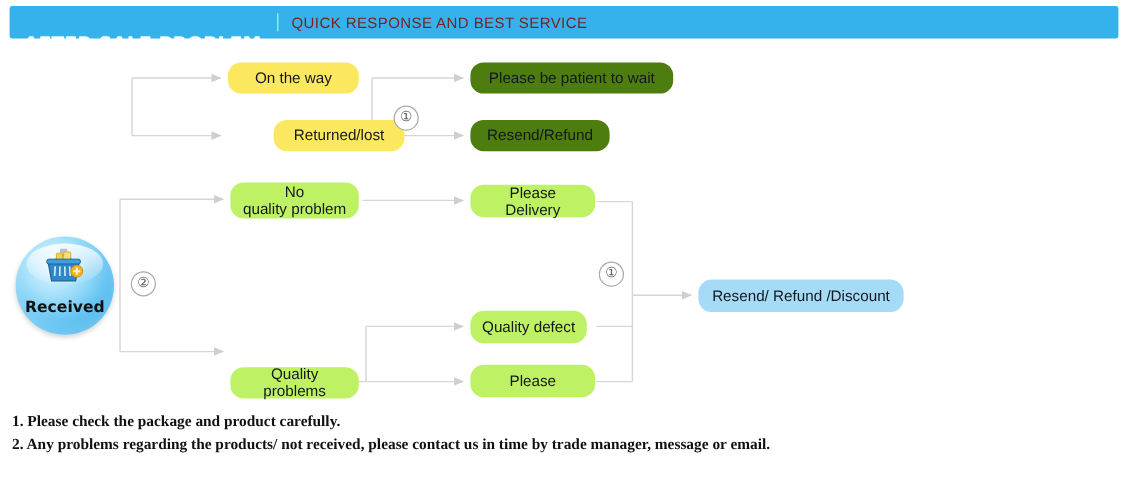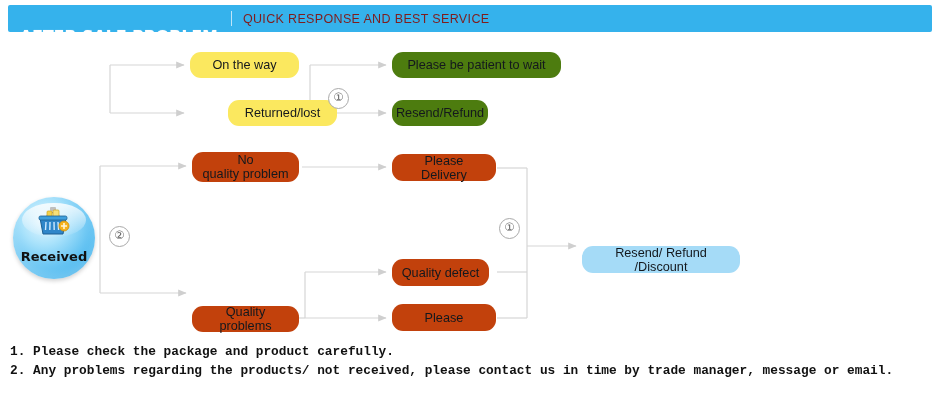--- a/index.html
+++ b/index.html
@@ -41,48 +41,48 @@
       font-family:"DejaVu Sans","Liberation Sans",sans-serif;}
   #label-not-received{padding-bottom:13px;}
 
   
   .fbox{position:absolute;box-sizing:border-box;border-radius:11px;
       display:flex;align-items:center;justify-content:center;text-align:center;
       font-size:12.7px;color:#14181d;line-height:14px;padding:12px 8px;
       font-family:Liberation Sans, sans-serif;}
   .fbox.yellow{background:#fbe85f;}
   .fbox.yellow-soft{background:#4d7c0f;}
-  .fbox.blue{background:#c2410c;}
+  .fbox.blue{background:#bef264;}
   .fbox.blue-soft{background:#a5dbf7;}
 
   #box-on-the-way      {left:190px;top:18px;  width:109px;height:26px;}
   #box-returned-lost   {left:190px;top:66px;  width:109px;height:26px;margin-left:38px;}
   #box-patient-wait    {left:392px;top:18px;  width:169px;height:26px;}
-  #box-resend-refund   {left:392px;top:66px;  width:96px;height:26px;}
+  #box-resend-refund   {left:392px;top:66px;  width:116px;height:26px;}
 
   #box-no-quality      {left:192px;top:118px; width:107px;height:30px;}
   #box-quality-problems{left:192px;top:272px; width:107px;height:26px;}
   #box-wrong-delivery  {left:392px;top:120px; width:104px;height:27px;}
   #box-quality-defect  {left:392px;top:225px; width:97px;height:27px;}
   #box-damage          {left:392px;top:270px; width:104px;height:27px;}
-  #box-final           {left:582px;top:212px; width:158px;height:27px;}
+  #box-final           {left:582px;top:199px; width:171px;height:27px;}
 
   
   .marker{position:absolute;width:19px;height:19px;border-radius:50%;
       border:1px solid #a9a9a9;background:#ffffff;color:#5e5e5e;
       font-size:11.5px;line-height:17px;text-align:center;
       font-family:"DejaVu Sans","Liberation Sans",sans-serif;}
   #marker-one-top   {left:328px;top:54px;}
   #marker-two       {left:109px;top:192px;}
   #marker-one-right {left:499px;top:184px;}
 
   
   #notes{position:absolute;left:10px;top:342px;width:920px;}
   .note-line{font-size:12.8px;font-weight:bold;color:#111;line-height:19px;white-space:nowrap;
-      font-family:Liberation Mono, monospace;}
+      font-family:Liberation Serif, serif;}
 </style>
 </head>
 <body>
 
 <div id="header-bar">
   <span id="header-title">AFTER SALE PROBLEM</span>
   <span id="header-divider"></span>
   <span id="header-subtitle">QUICK RESPONSE AND BEST SERVICE</span>
 </div>
 

